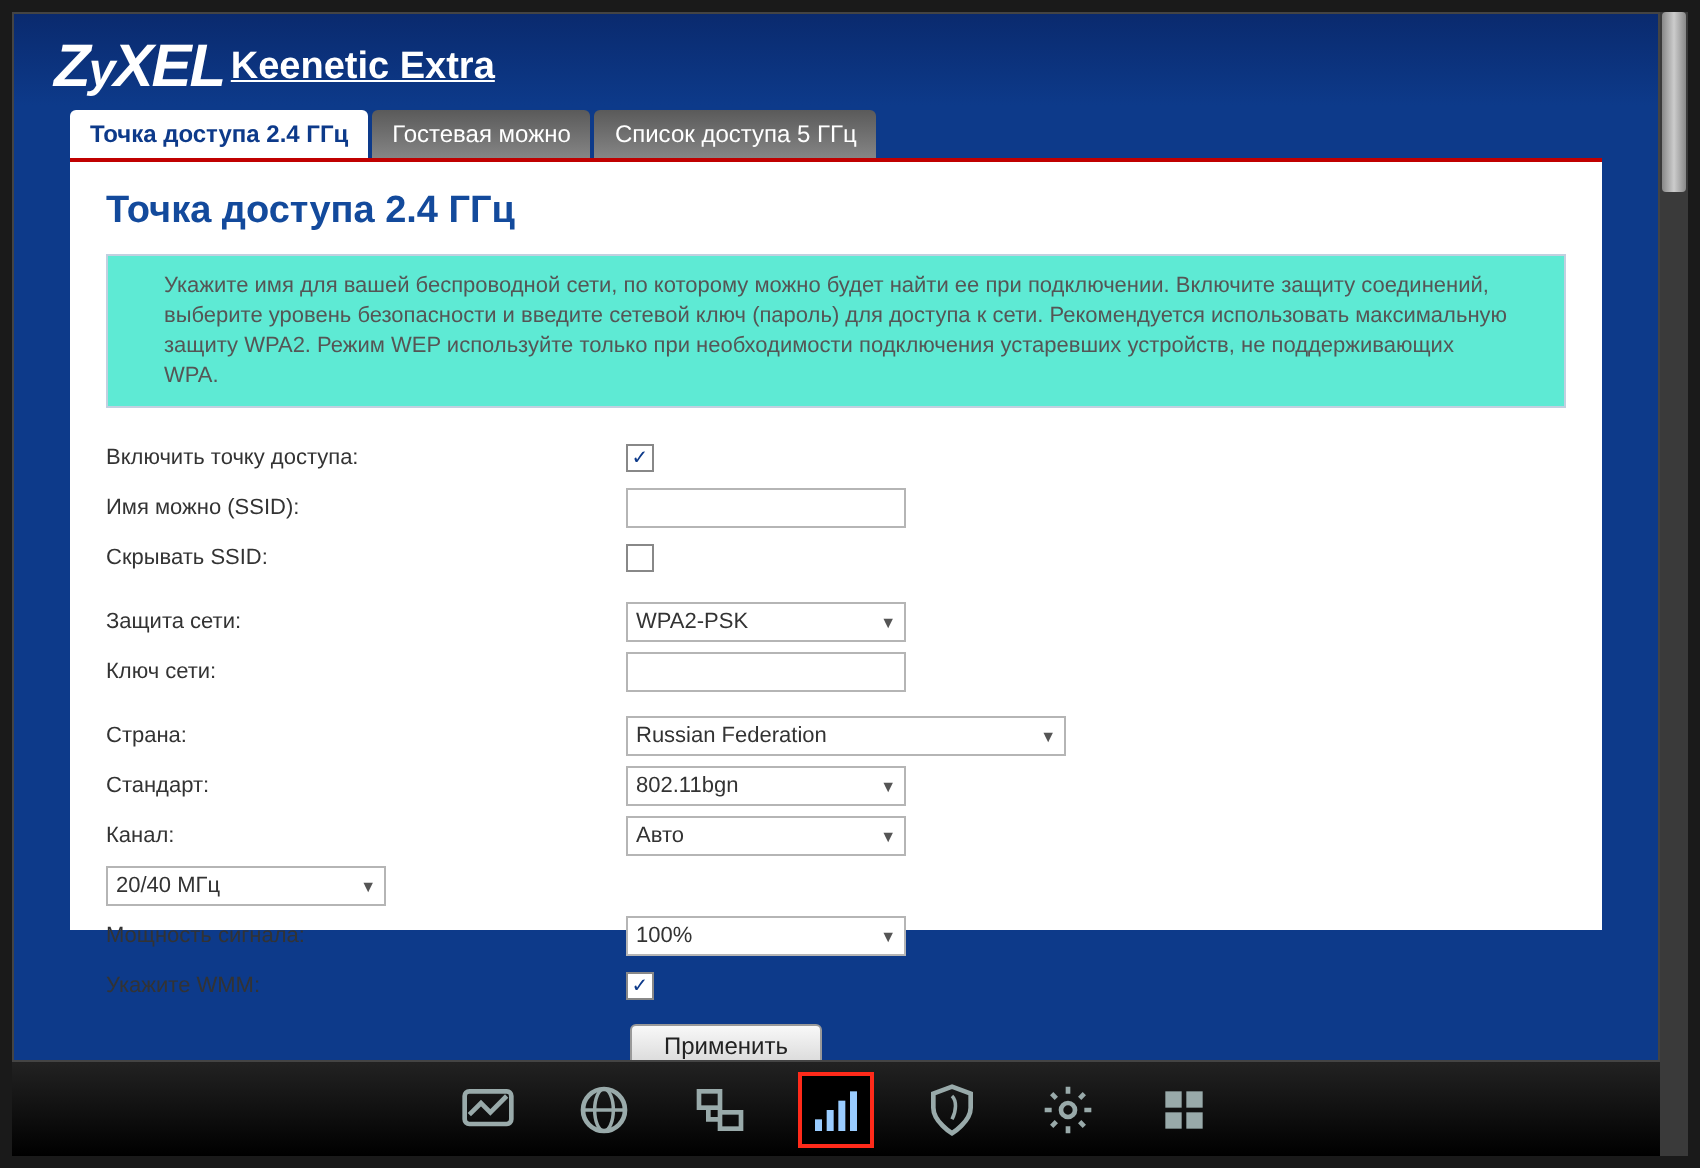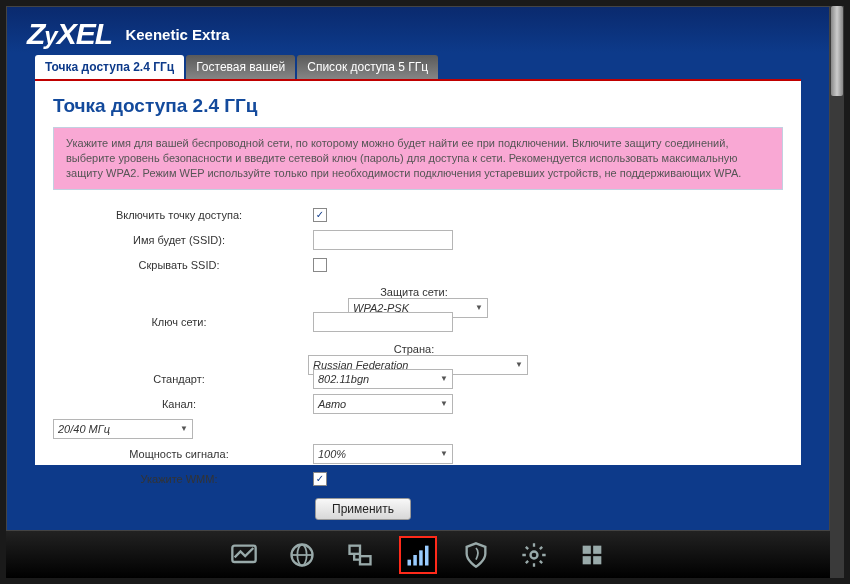--- a/index.html
+++ b/index.html
@@ -38,25 +38,26 @@
     font-size: 30px;
     font-weight: bold;
     font-style: italic;
     letter-spacing: -1px;
     display: inline-block;
     vertical-align: middle;
   }
   .brand .y { font-size: 24px; }
   .model {
     color: #fff;
-    font-size: 15px;
+    font-size: 19px;
     font-weight: bold;
     display: inline-block;
-    margin-left: 10px;
+    margin-left: 0;
     vertical-align: middle;
+    text-decoration: underline;
   }
   .section-title {
     color: #fff;
     font-size: 15px;
     font-weight: bold;
     padding: 16px 28px 8px 28px;
   }
   .tabs {
     display: flex;
     padding: 0 28px;
@@ -86,38 +87,38 @@
     position: relative;
   }
   .page-heading {
     color: #134a9c;
     font-size: 19px;
     font-weight: bold;
     margin-bottom: 10px;
   }
   .infobox {
     border: 1px solid #c2d0e0;
-    background: #f9a8d4;
-    padding: 8px 12px;
+    background: #5eead4;
+    padding: 8px 28px;
     color: #555;
     font-size: 11px;
     line-height: 1.35;
     margin-bottom: 14px;
   }
   .form { }
   .form-row {
     display: flex;
     align-items: center;
     margin-bottom: 3px;
     height: 22px;
   }
-  .form-row.sep { margin-top: 10px; flex-direction: column; }
+  .form-row.sep { margin-top: 10px; }
   .form-label {
     width: 260px;
-    text-align: center;
+    text-align: left;
     padding-right: 8px;
     color: #333;
     font-size: 11px;
   }
   .form-control {
     display: flex;
     align-items: center;
   }
   input[type=text].tb, .sel {
     border: 1px solid #b5b5b5;
@@ -128,21 +129,20 @@
     color: #333;
   }
   .tb.w1 { width: 140px; }
   .sel.w1 { width: 140px; }
   .sel.w2 { width: 220px; }
   .sel {
     display: flex;
     justify-content: space-between;
     align-items: center;
     cursor: pointer;
-    font-style: italic;
   }
   .sel .arr {
     font-size: 8px;
     color: #555;
     margin-left: 6px;
   }
   .cb {
     width: 14px; height: 14px;
     border: 1px solid #888;
     background: #fff;
@@ -194,38 +194,38 @@
   <div class="scrollbar-thumb"></div>
 </div>
 
 <div class="outer">
   <div class="header">
     <span class="brand">Z<span class="y">y</span>XEL</span>
     <span class="model">Keenetic Extra</span>
   </div>
   <div class="tabs">
     <div class="tab active">Точка доступа 2.4 ГГц</div>
-    <div class="tab">Гостевая вашей</div>
+    <div class="tab">Гостевая можно</div>
     <div class="tab">Список доступа 5 ГГц</div>
   </div>
   <div class="content">
     <div class="page-heading">Точка доступа 2.4 ГГц</div>
     <div class="infobox">Укажите имя для вашей беспроводной сети, по которому можно будет найти ее при подключении. Включите защиту соединений, выберите уровень безопасности и введите сетевой ключ (пароль) для доступа к сети. Рекомендуется использовать максимальную защиту WPA2. Режим WEP используйте только при необходимости подключения устаревших устройств, не поддерживающих WPA.</div>
 
     <div class="form">
 
       <div class="form-row">
         <div class="form-label">Включить точку доступа:</div>
         <div class="form-control">
             <span class="cb">✓</span>
           </div>
       </div>
 
       <div class="form-row">
-        <div class="form-label">Имя будет (SSID):</div>
+        <div class="form-label">Имя можно (SSID):</div>
         <div class="form-control">
             <input type="text" class="tb w1" value="" style="">
           </div>
       </div>
 
       <div class="form-row">
         <div class="form-label">Скрывать SSID:</div>
         <div class="form-control">
             <span class="cb"></span>
           </div>

